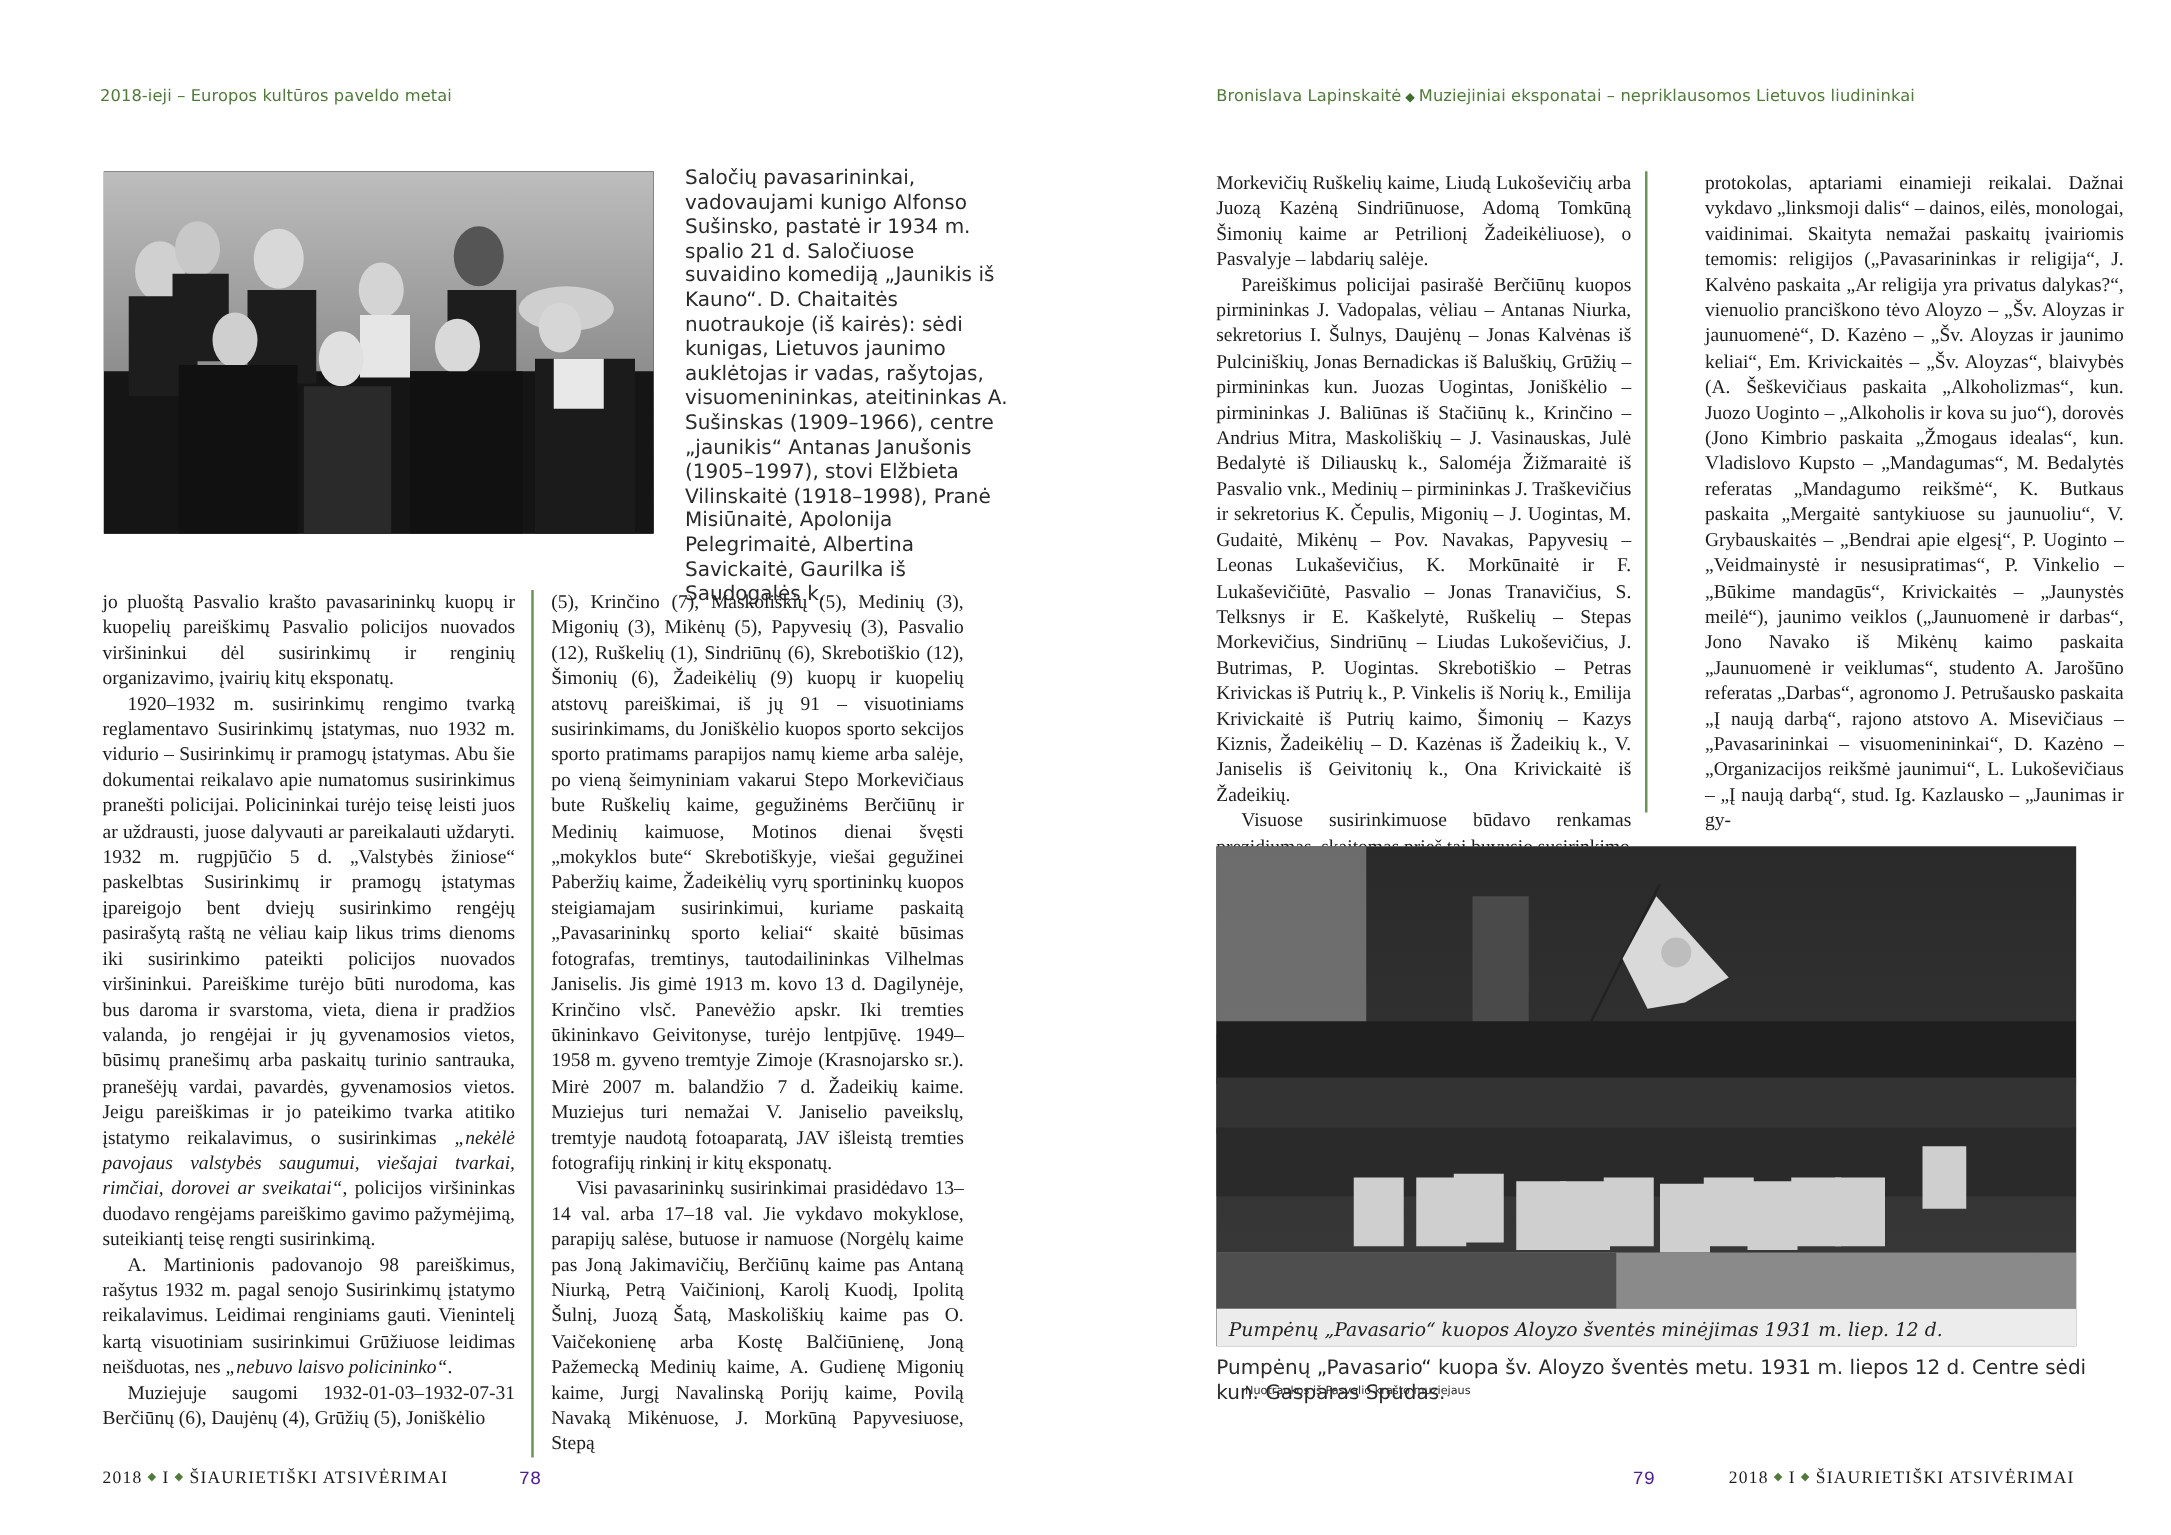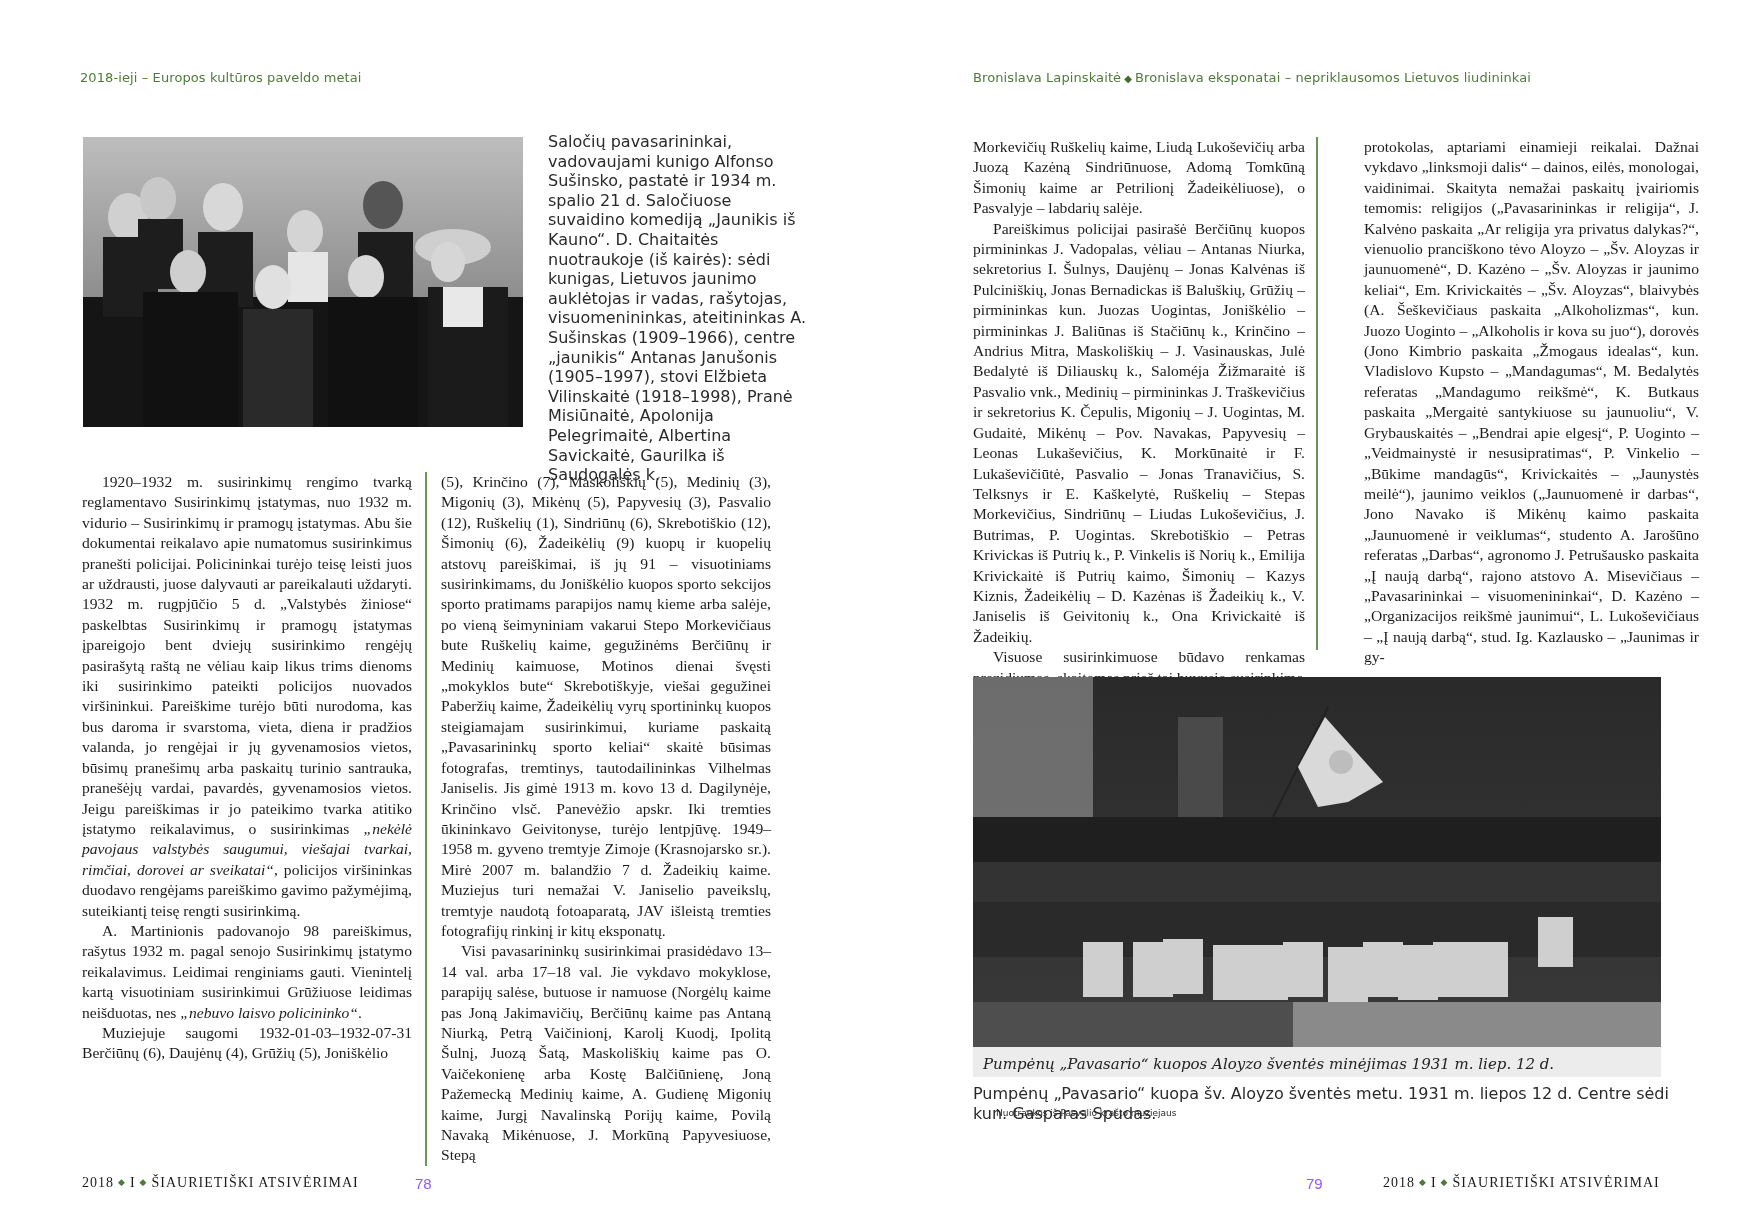--- a/index.html
+++ b/index.html
@@ -7,21 +7,21 @@
   .running-head { position:absolute; top:70px; font-family:"DejaVu Sans", sans-serif; font-size:13px; color:#4f7a3a; letter-spacing:0.1px; }
   .running-head .diamond { color:#3f6e2c; font-size:10px; margin:0 3px; }
   .photo { position:absolute; background:#2b2b2b; overflow:hidden; }
   .caption { position:absolute; font-family:"DejaVu Sans", sans-serif; font-size:16px; line-height:19.6px; color:#2a2a2a; }
   .col { position:absolute; font-size:15.6px; line-height:20.4px; text-align:justify; }
   .col p { margin:0; }
   .col p.indent { text-indent:20px; }
   .rule { position:absolute; width:2px; background:#6b9558; }
   .footer { position:absolute; top:1175px; font-family:"Liberation Serif", serif; font-size:14px; letter-spacing:1px; color:#1c1c1c; }
   .footer .dot { color:#4f7a3a; font-size:9px; margin:0 4px; vertical-align:2px; }
-  .pagenum { position:absolute; top:1175px; font-family:Liberation Sans, sans-serif; font-size:15px; color:#8b5cf6; }
+  .pagenum { position:absolute; top:1175px; font-family:Liberation Mono, monospace; font-size:15px; color:#4c1d95; }
   i { font-style:italic; }
 </style>
 </head>
 <body>
 
 <div>
   <div class="running-head" style="left:80px;">2018-ieji – Europos kultūros paveldo metai</div>
 
   <div class="photo" style="left:83px; top:137px; width:440px; height:290px;">
     <svg width="440" height="290" viewBox="0 0 440 290">
@@ -58,41 +58,42 @@
         <ellipse cx="283" cy="140" rx="18" ry="22" fill="#d9d9d9"></ellipse>
         <rect x="245" y="160" width="90" height="130"></rect>
         <rect x="345" y="150" width="80" height="140" fill="#1b1b1b"></rect>
         <rect x="360" y="150" width="40" height="40" fill="#e8e8e8"></rect>
       </g>
     </svg>
   </div>
   <div class="caption" style="left:548px; top:132px; width:265px;">Saločių pavasarininkai, vadovaujami kunigo Alfonso Sušinsko, pastatė ir 1934 m. spalio 21 d. Saločiuose suvaidino komediją „Jaunikis iš Kauno“. D. Chaitaitės nuotraukoje (iš kairės): sėdi kunigas, Lietuvos jaunimo auklėtojas ir vadas, rašytojas, visuomenininkas, ateitininkas A. Sušinskas (1909–1966), centre „jaunikis“ Antanas Janušonis (1905–1997), stovi Elžbieta Vilinskaitė (1918–1998), Pranė Misiūnaitė, Apolonija Pelegrimaitė, Albertina Savickaitė, Gaurilka iš Saudogalės k.</div>
 
   <div class="col" style="left:82px; top:472px; width:330px;">
+    <p>jo pluoštą Pasvalio krašto pavasarininkų kuopų ir kuopelių pareiškimų Pasvalio policijos nuovados viršininkui dėl susirinkimų ir renginių organizavimo, įvairių kitų eksponatų.</p>
     <p class="indent"><span>1920–1932 m. susirinkimų rengimo tvarką reglamentavo Susirinkimų įstatymas, nuo 1932 m. vidurio – Susirinkimų ir pramogų įstatymas. Abu šie dokumentai reikalavo apie numatomus susirinkimus pranešti policijai. Policininkai turėjo teisę leisti juos ar uždrausti, juose dalyvauti ar pareikalauti uždaryti. 1932 m. rugpjūčio 5 d. „Valstybės žiniose“ paskelbtas Susirinkimų ir pramogų įstatymas įpareigojo bent dviejų susirinkimo rengėjų pasirašytą raštą ne vėliau kaip likus trims dienoms iki susirinkimo pateikti policijos nuovados viršininkui. Pareiškime turėjo būti nurodoma, kas bus daroma ir svarstoma, vieta, diena ir pradžios valanda, jo rengėjai ir jų gyvenamosios vietos, būsimų pranešimų arba paskaitų turinio santrauka, pranešėjų vardai, pavardės, gyvenamosios vietos. Jeigu pareiškimas ir jo pateikimo tvarka atitiko įstatymo reikalavimus, o susirinkimas </span><i>„nekėlė pavojaus valstybės saugumui, viešajai tvarkai, rimčiai, dorovei ar sveikatai“</i><span>, policijos viršininkas duodavo rengėjams pareiškimo gavimo pažymėjimą, suteikiantį teisę rengti susirinkimą.</span></p>
     <p class="indent"><span>A. Martinionis padovanojo 98 pareiškimus, rašytus 1932 m. pagal senojo Susirinkimų įstatymo reikalavimus. Leidimai renginiams gauti. Vienintelį kartą visuotiniam susirinkimui Grūžiuose leidimas neišduotas, nes </span><i>„nebuvo laisvo policininko“</i><span>.</span></p>
     <p class="indent">Muziejuje saugomi 1932-01-03–1932-07-31 Berčiūnų (6), Daujėnų (4), Grūžių (5), Joniškėlio</p>
   </div>
 
   <div class="rule" style="left:425px; top:472px; height:694px;"></div>
 
   <div class="col" style="left:441px; top:472px; width:330px;">
     <p>(5), Krinčino (7), Maskoliškių (5), Medinių (3), Migonių (3), Mikėnų (5), Papyvesių (3), Pasvalio (12), Ruškelių (1), Sindriūnų (6), Skrebotiškio (12), Šimonių (6), Žadeikėlių (9) kuopų ir kuopelių atstovų pareiškimai, iš jų 91 – visuotiniams susirinkimams, du Joniškėlio kuopos sporto sekcijos sporto pratimams parapijos namų kieme arba salėje, po vieną šeimyniniam vakarui Stepo Morkevičiaus bute Ruškelių kaime, gegužinėms Berčiūnų ir Medinių kaimuose, Motinos dienai švęsti „mokyklos bute“ Skrebotiškyje, viešai gegužinei Paberžių kaime, Žadeikėlių vyrų sportininkų kuopos steigiamajam susirinkimui, kuriame paskaitą „Pavasarininkų sporto keliai“ skaitė būsimas fotografas, tremtinys, tautodailininkas Vilhelmas Janiselis. Jis gimė 1913 m. kovo 13 d. Dagilynėje, Krinčino vlsč. Panevėžio apskr. Iki tremties ūkininkavo Geivitonyse, turėjo lentpjūvę. 1949–1958 m. gyveno tremtyje Zimoje (Krasnojarsko sr.). Mirė 2007 m. balandžio 7 d. Žadeikių kaime. Muziejus turi nemažai V. Janiselio paveikslų, tremtyje naudotą fotoaparatą, JAV išleistą tremties fotografijų rinkinį ir kitų eksponatų.</p>
     <p class="indent">Visi pavasarininkų susirinkimai prasidėdavo 13–14 val. arba 17–18 val. Jie vykdavo mokyklose, parapijų salėse, butuose ir namuose (Norgėlų kaime pas Joną Jakimavičių, Berčiūnų kaime pas Antaną Niurką, Petrą Vaičinionį, Karolį Kuodį, Ipolitą Šulnį, Juozą Šatą, Maskoliškių kaime pas O. Vaičekonienę arba Kostę Balčiūnienę, Joną Pažemecką Medinių kaime, A. Gudienę Migonių kaime, Jurgį Navalinską Porijų kaime, Povilą Navaką Mikėnuose, J. Morkūną Papyvesiuose, Stepą</p>
   </div>
 
   <div class="footer" style="left:82px;">
     <span>2018</span><span class="dot">◆</span><span>I</span><span class="dot">◆</span><span>ŠIAURIETIŠKI ATSIVĖRIMAI</span>
   </div>
   <div class="pagenum" style="left:415px;">78</div>
 </div>
 
 <div>
   <div class="running-head" style="left:973px;">
-    <span>Bronislava Lapinskaitė</span><span class="diamond">◆</span><span>Bronislava eksponatai – nepriklausomos Lietuvos liudininkai</span>
+    <span>Bronislava Lapinskaitė</span><span class="diamond">◆</span><span>Muziejiniai eksponatai – nepriklausomos Lietuvos liudininkai</span>
   </div>
 
   <div class="col" style="left:973px; top:137px; width:332px;">
     <p>Morkevičių Ruškelių kaime, Liudą Lukoševičių arba Juozą Kazėną Sindriūnuose, Adomą Tomkūną Šimonių kaime ar Petrilionį Žadeikėliuose), o Pasvalyje – labdarių salėje.</p>
     <p class="indent">Pareiškimus policijai pasirašė Berčiūnų kuopos pirmininkas J. Vadopalas, vėliau – Antanas Niurka, sekretorius I. Šulnys, Daujėnų – Jonas Kalvėnas iš Pulciniškių, Jonas Bernadickas iš Baluškių, Grūžių – pirmininkas kun. Juozas Uogintas, Joniškėlio – pirmininkas J. Baliūnas iš Stačiūnų k., Krinčino – Andrius Mitra, Maskoliškių – J. Vasinauskas, Julė Bedalytė iš Diliauskų k., Saloméja Žižmaraitė iš Pasvalio vnk., Medinių – pirmininkas J. Traškevičius ir sekretorius K. Čepulis, Migonių – J. Uogintas, M. Gudaitė, Mikėnų – Pov. Navakas, Papyvesių – Leonas Lukaševičius, K. Morkūnaitė ir F. Lukaševičiūtė, Pasvalio – Jonas Tranavičius, S. Telksnys ir E. Kaškelytė, Ruškelių – Stepas Morkevičius, Sindriūnų – Liudas Lukoševičius, J. Butrimas, P. Uogintas. Skrebotiškio – Petras Krivickas iš Putrių k., P. Vinkelis iš Norių k., Emilija Krivickaitė iš Putrių kaimo, Šimonių – Kazys Kiznis, Žadeikėlių – D. Kazėnas iš Žadeikių k., V. Janiselis iš Geivitonių k., Ona Krivickaitė iš Žadeikių.</p>
     <p class="indent">Visuose susirinkimuose būdavo renkamas prezidiumas, skaitomas prieš tai buvusio susirinkimo</p>
   </div>
 
   <div class="rule" style="left:1316px; top:137px; height:513px;"></div>
 

